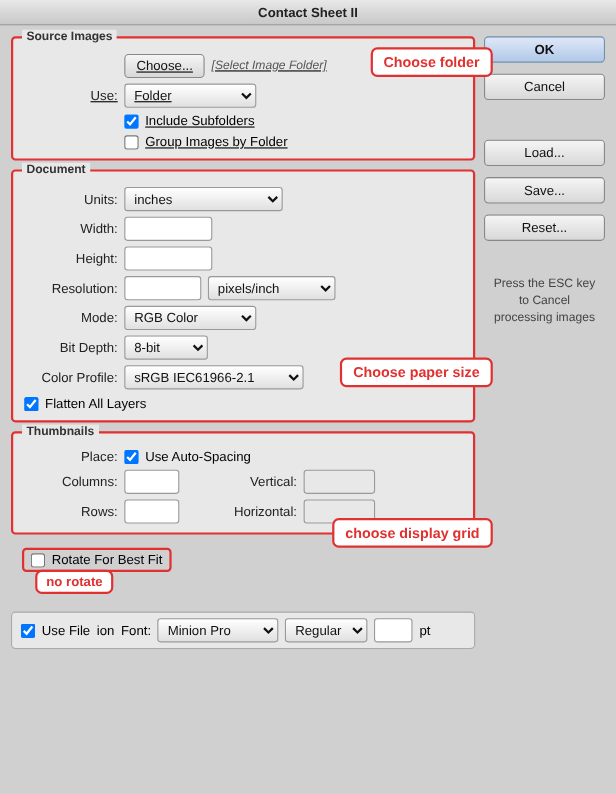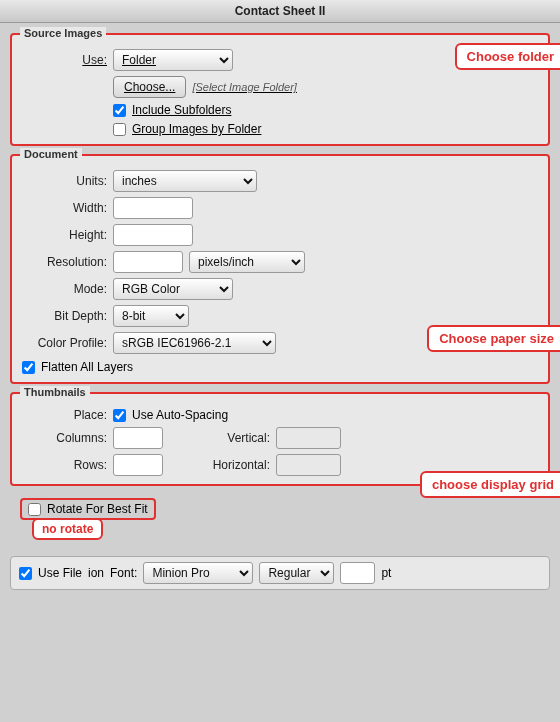--- a/index.html
+++ b/index.html
@@ -169,32 +169,32 @@
 <div class="title-bar">
   <span>Contact Sheet II</span>
 </div>
 
 <div class="main-container">
   <div class="left-panel">
 
     <div class="section-box source-box" style="padding-top:14px; position:relative;">
       <span class="section-label">Source Images</span>
       <div class="row">
+        <label></label>
+        <button class="choose-btn">Choose...</button>
+        <span class="path-label">[Select Image Folder]</span>
+      </div>
+      <div class="row">
         <label>Use:</label>
         <select style="width:120px;">
           <option>Folder</option>
           <option>File</option>
           <option>All Open Files</option>
           <option>Import</option>
         </select>
-      </div>
-      <div class="row">
-        <label></label>
-        <button class="choose-btn">Choose...</button>
-        <span class="path-label">[Select Image Folder]</span>
       </div>
       <div class="row">
         <label></label>
         <input type="checkbox" checked="" style="">
         <span>Include Subfolders</span>
       </div>
       <div class="row" style="margin-bottom:0;">
         <label></label>
         <input type="checkbox" style="">
         <span>Group Images by Folder</span>
@@ -321,13 +321,23 @@
           <option>Bold</option>
           <option>Italic</option>
         </select>
         <input type="text" style="width: 35px;">
         <span>pt</span>
       </div>
     </div>
 
   </div>
 
+  <div class="right-panel">
+    <button class="btn btn-primary">OK</button>
+    <button class="btn">Cancel</button>
+    <div style="height: 20px;"></div>
+    <button class="btn">Load...</button>
+    <button class="btn">Save...</button>
+    <button class="btn">Reset...</button>
+    <div style="height: 10px;"></div>
+    <div class="esc-text">Press the ESC key to Cancel processing images</div>
+  </div>
 </div>
 
 </body></html>

